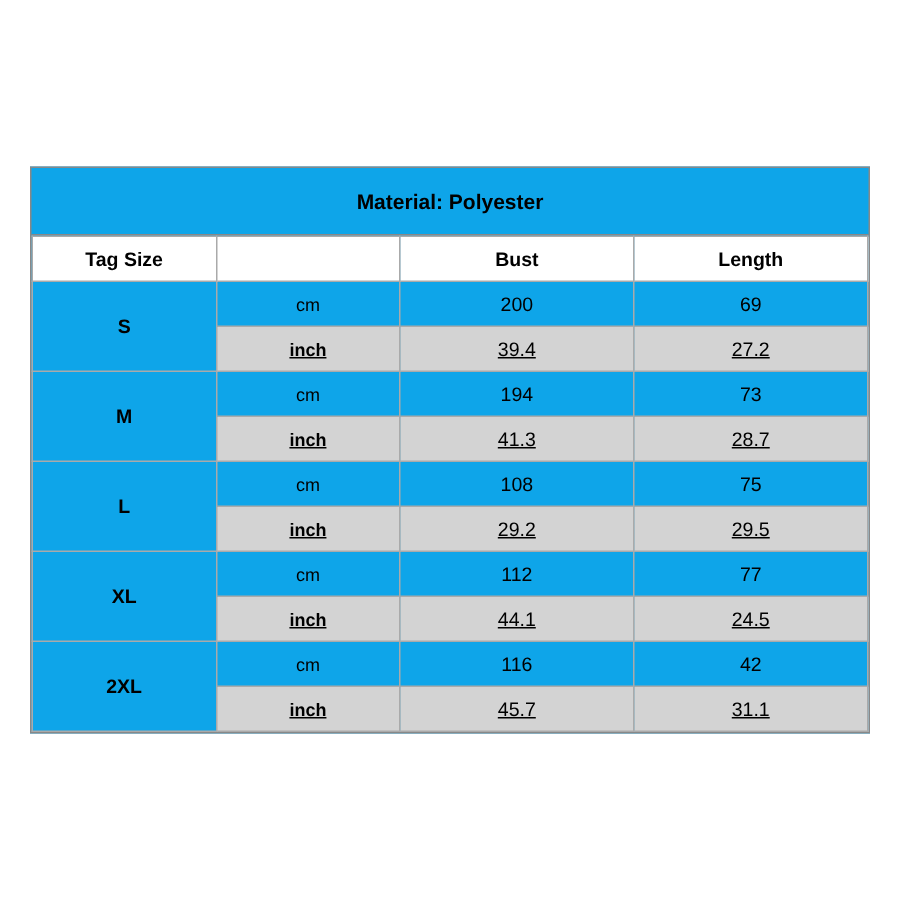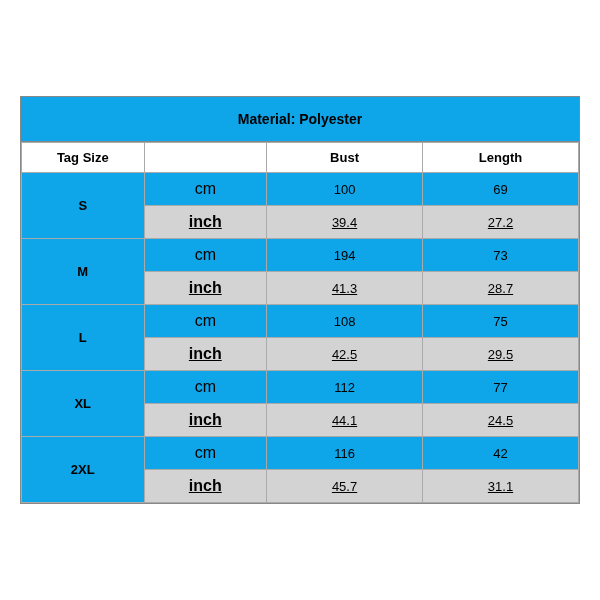--- a/index.html
+++ b/index.html
@@ -38,21 +38,21 @@
       font-weight: bold;
       background: #fff;
       font-size: 13px;
     }
     .tag-size-cell {
       font-weight: bold;
       font-size: 13px;
       vertical-align: middle;
     }
     .unit-cell {
-      font-size: 16px;
+      font-size: 12px;
       margin-top: 48px;
     }
     .unit-cell.bold {
       font-weight: bold;
     }
     .shaded {
       background-color: #d3d3d3;
       text-decoration: underline;
     }
     .empty-th {
@@ -76,21 +76,21 @@
         <th class="empty-th">Tag Size</th>
         <th class="unit-col"></th>
         <th class="bust-col">Bust</th>
         <th class="length-col">Length</th>
       </tr>
     </thead>
     <tbody id="table-body">
     <tr>
           <td rowspan="2" class="tag-size-cell">S</td>
           <td class="unit-cell">cm</td>
-          <td>100</td>
+          <td>200</td>
           <td>69</td>
         </tr>
         <tr>
           <td class="unit-cell bold shaded">inch</td>
           <td class="shaded">39.4</td>
           <td class="shaded">27.2</td>
         </tr>
         <tr>
           <td rowspan="2" class="tag-size-cell">M</td>
           <td class="unit-cell">cm</td>
@@ -103,21 +103,21 @@
           <td class="shaded">28.7</td>
         </tr>
         <tr>
           <td rowspan="2" class="tag-size-cell">L</td>
           <td class="unit-cell">cm</td>
           <td>108</td>
           <td>75</td>
         </tr>
         <tr>
           <td class="unit-cell bold shaded">inch</td>
-          <td class="shaded">42.5</td>
+          <td class="shaded">29.2</td>
           <td class="shaded">29.5</td>
         </tr>
         <tr>
           <td rowspan="2" class="tag-size-cell">XL</td>
           <td class="unit-cell">cm</td>
           <td>112</td>
           <td>77</td>
         </tr>
         <tr>
           <td class="unit-cell bold shaded">inch</td>

